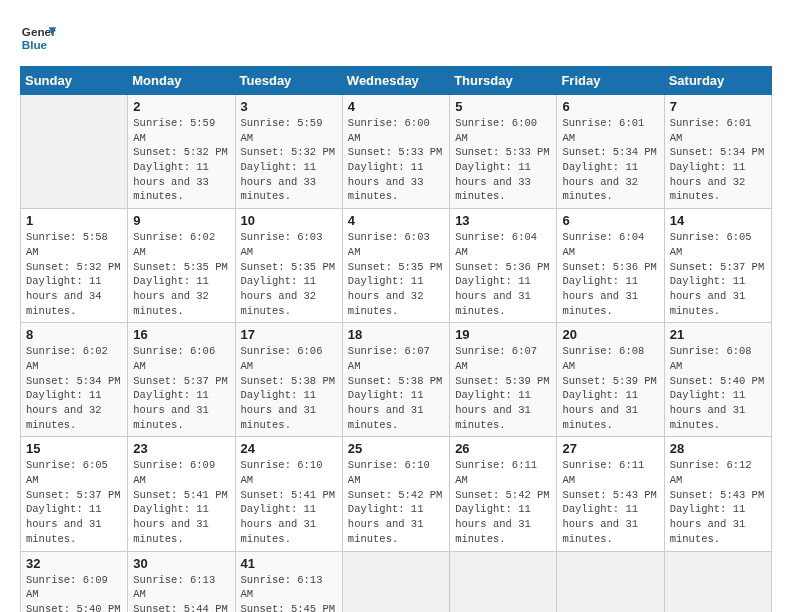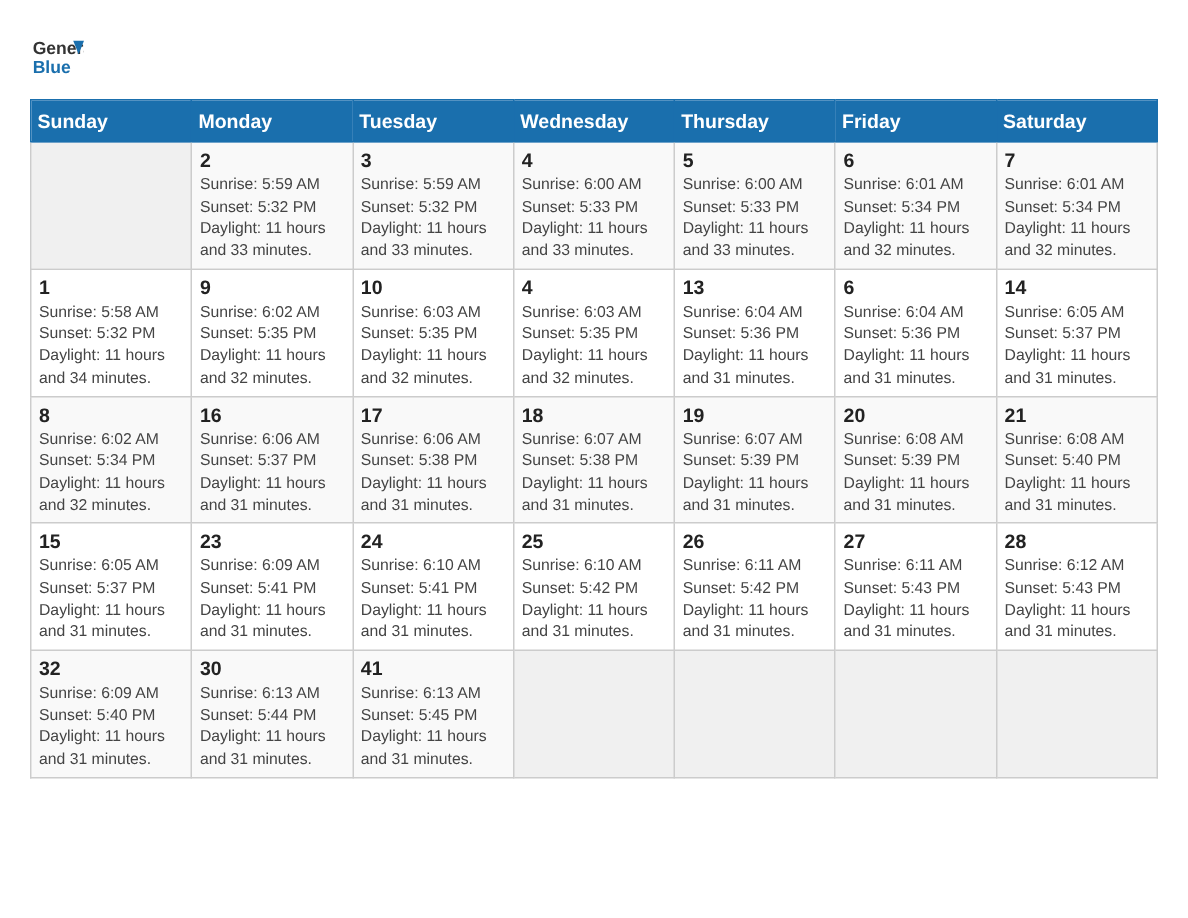--- a/index.html
+++ b/index.html
@@ -70,20 +70,21 @@
       font-size: 13px;
       font-weight: bold;
       color: #222;
       display: block;
       margin-bottom: 2px;
     }
     .day-info {
       color: #444;
       font-size: 10.5px;
       line-height: 1.4;
+      font-family: Liberation Mono, monospace;
     }
     .empty-cell {
       background: #f0f0f0 !important;
     }
   </style>
 </head>
 <body>
 
 <div class="header-section">
   <div class="logo">

